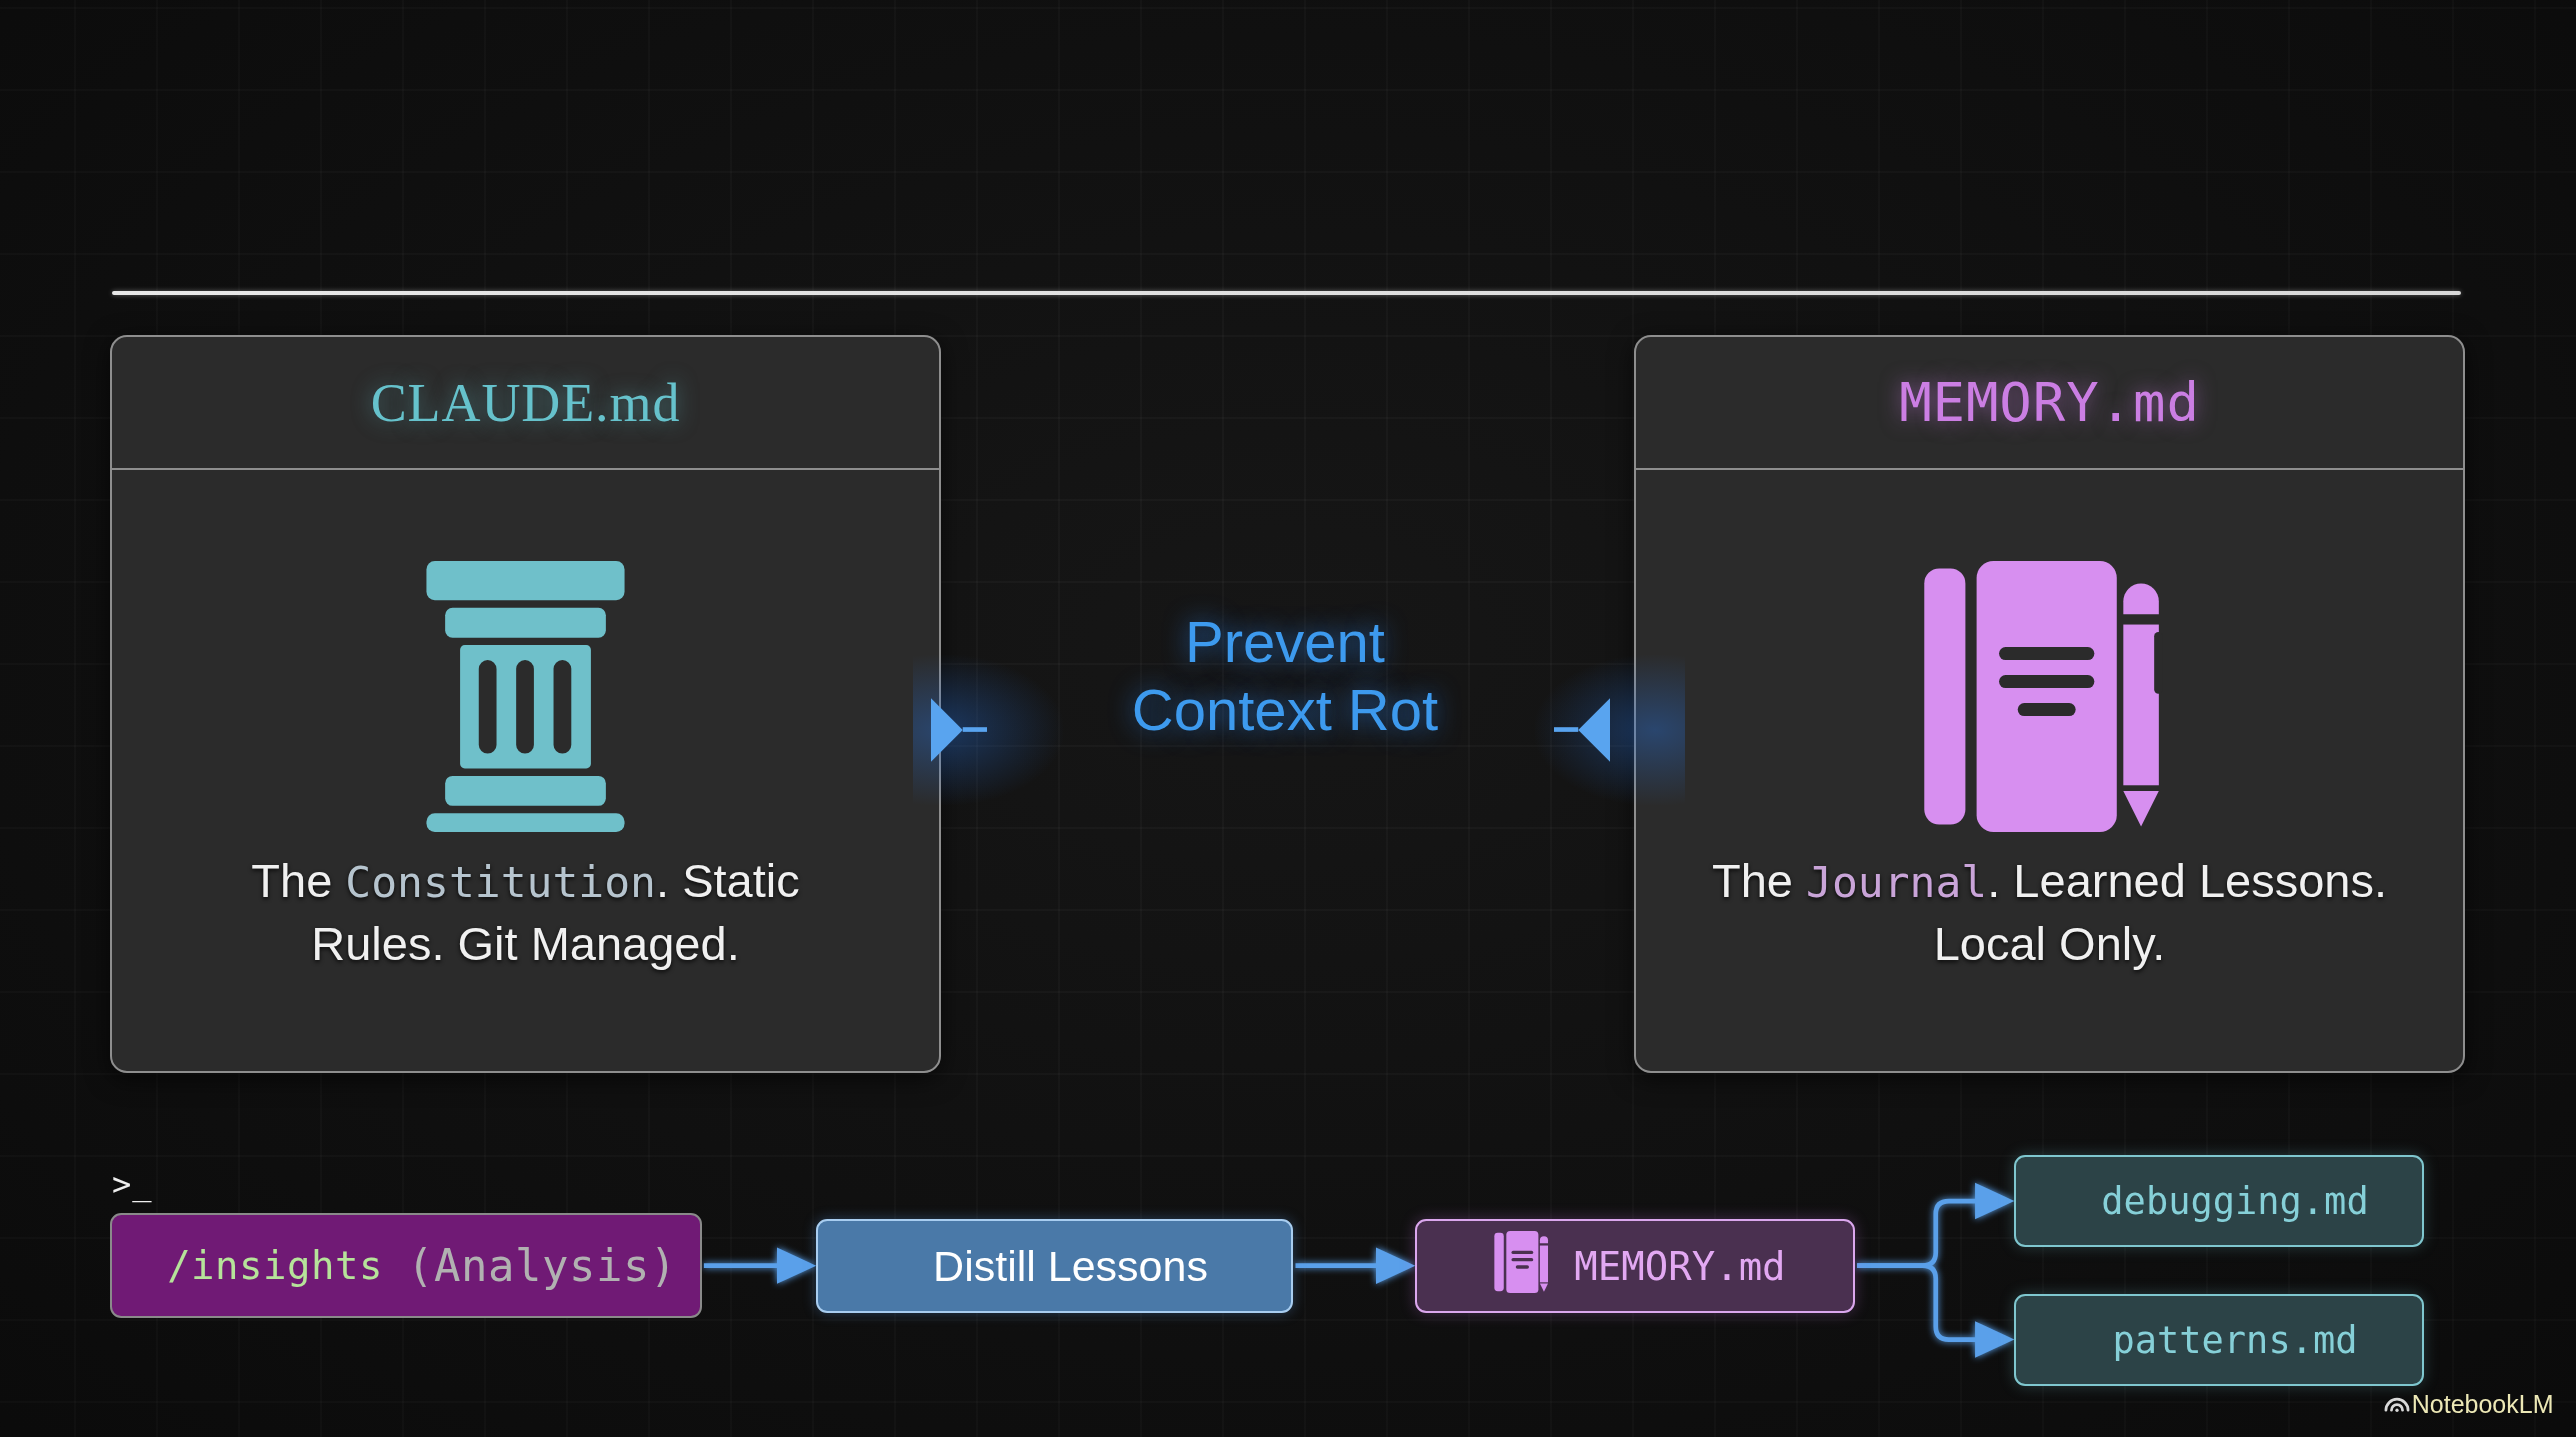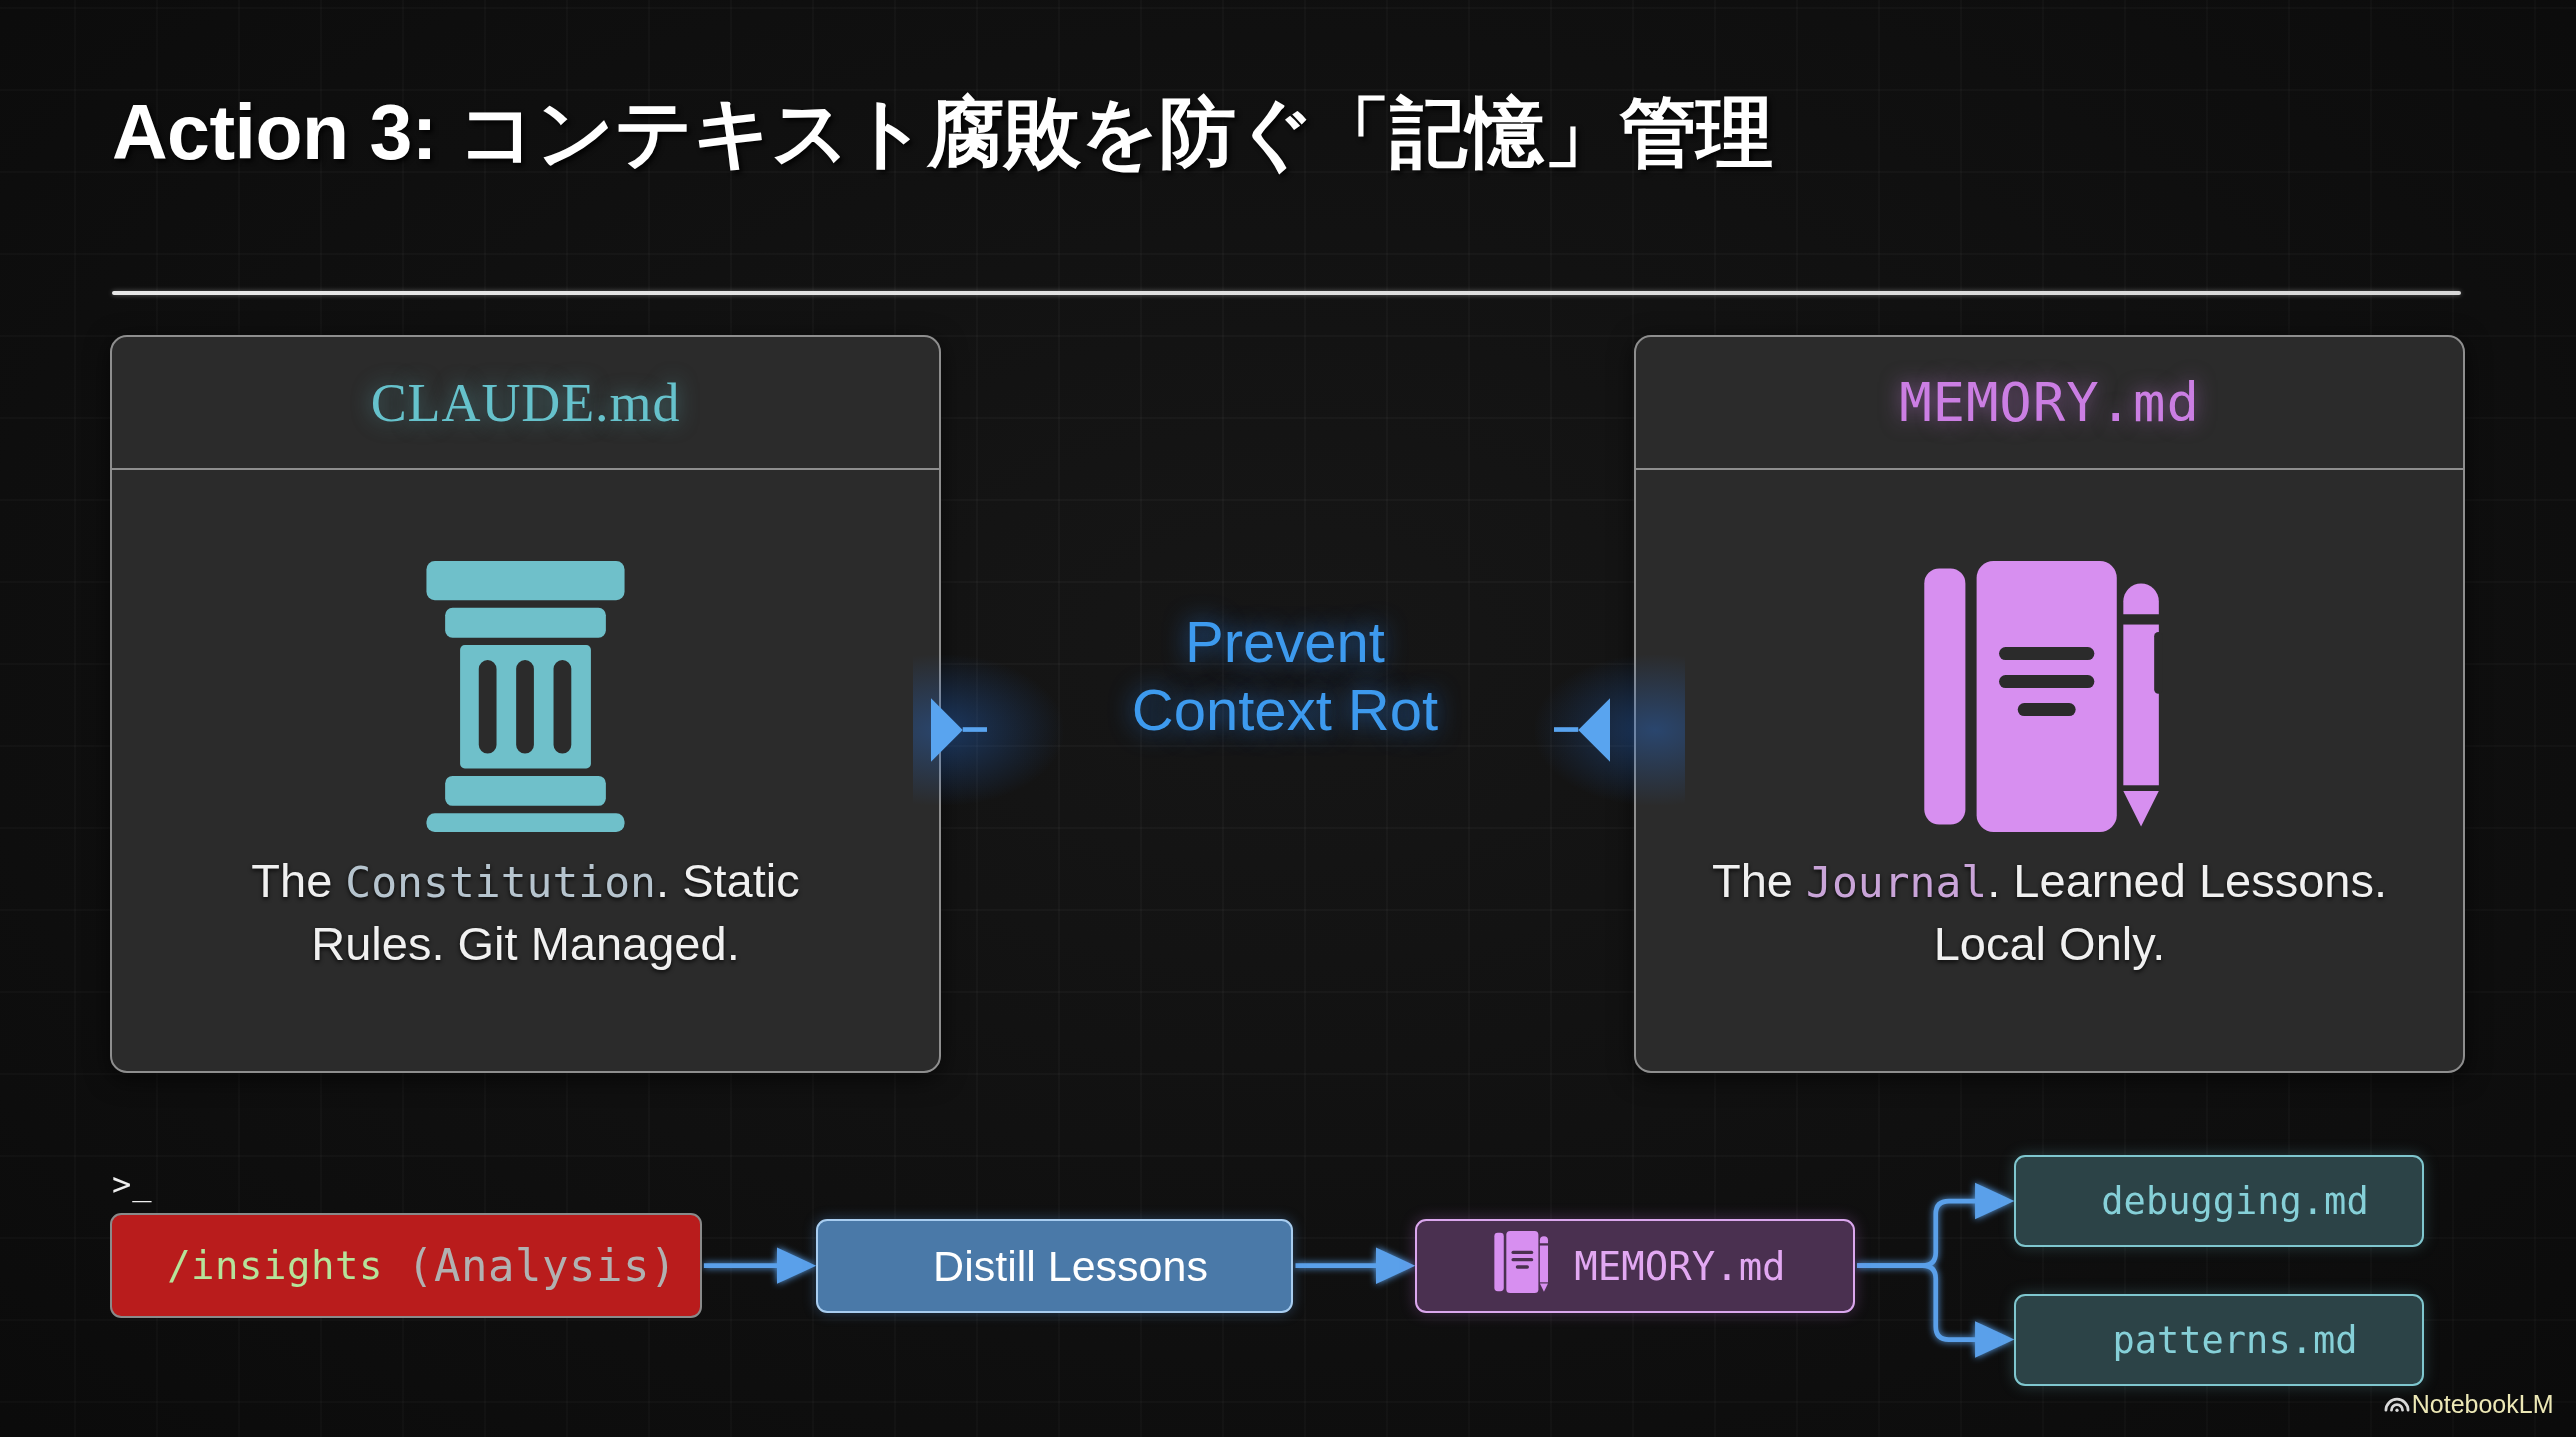--- a/index.html
+++ b/index.html
@@ -168,21 +168,21 @@
     align-items: center;
     justify-content: center;
     border-radius: 11.2px;
     font-family: "DejaVu Sans Mono", "Liberation Mono", monospace;
     white-space: nowrap;
     padding-left: 32px;
   }
 
   #node-insights {
     left: 110px;  top: 1213px;  width: 592px; height: 105px;
-    background: #b91c1c;
+    background: #701a75;
     border: 2.3px solid #8a8a8a;
     font-size: 39px;
     letter-spacing: 0.5px;
   }
   .cmd-green { color: #b6e39a; }
   .cmd-grey  { color: #b1b1b1; font-size: 44px; }
 
   #node-distill {
     left: 816px; top: 1219px; width: 477px; height: 94px;
     background: #4a79a8;
@@ -231,21 +231,20 @@
   }
 </style>
 </head>
 <body>
 
 <div id="slide">
 
   <div id="grid"></div>
   <div id="vignette"></div>
 
-  <div id="title">Action 3: コンテキスト腐敗を防ぐ「記憶」管理</div>
   <div id="title-rule"></div>
 
   <div class="card" id="card-left">
     <div class="card-header">
       <div class="card-title title-teal">CLAUDE.md</div>
     </div>
     <div class="card-body">
       <div class="card-icon">
         <svg width="217" height="271" viewBox="0 0 232 290">
           <g fill="#6fc0ca">

